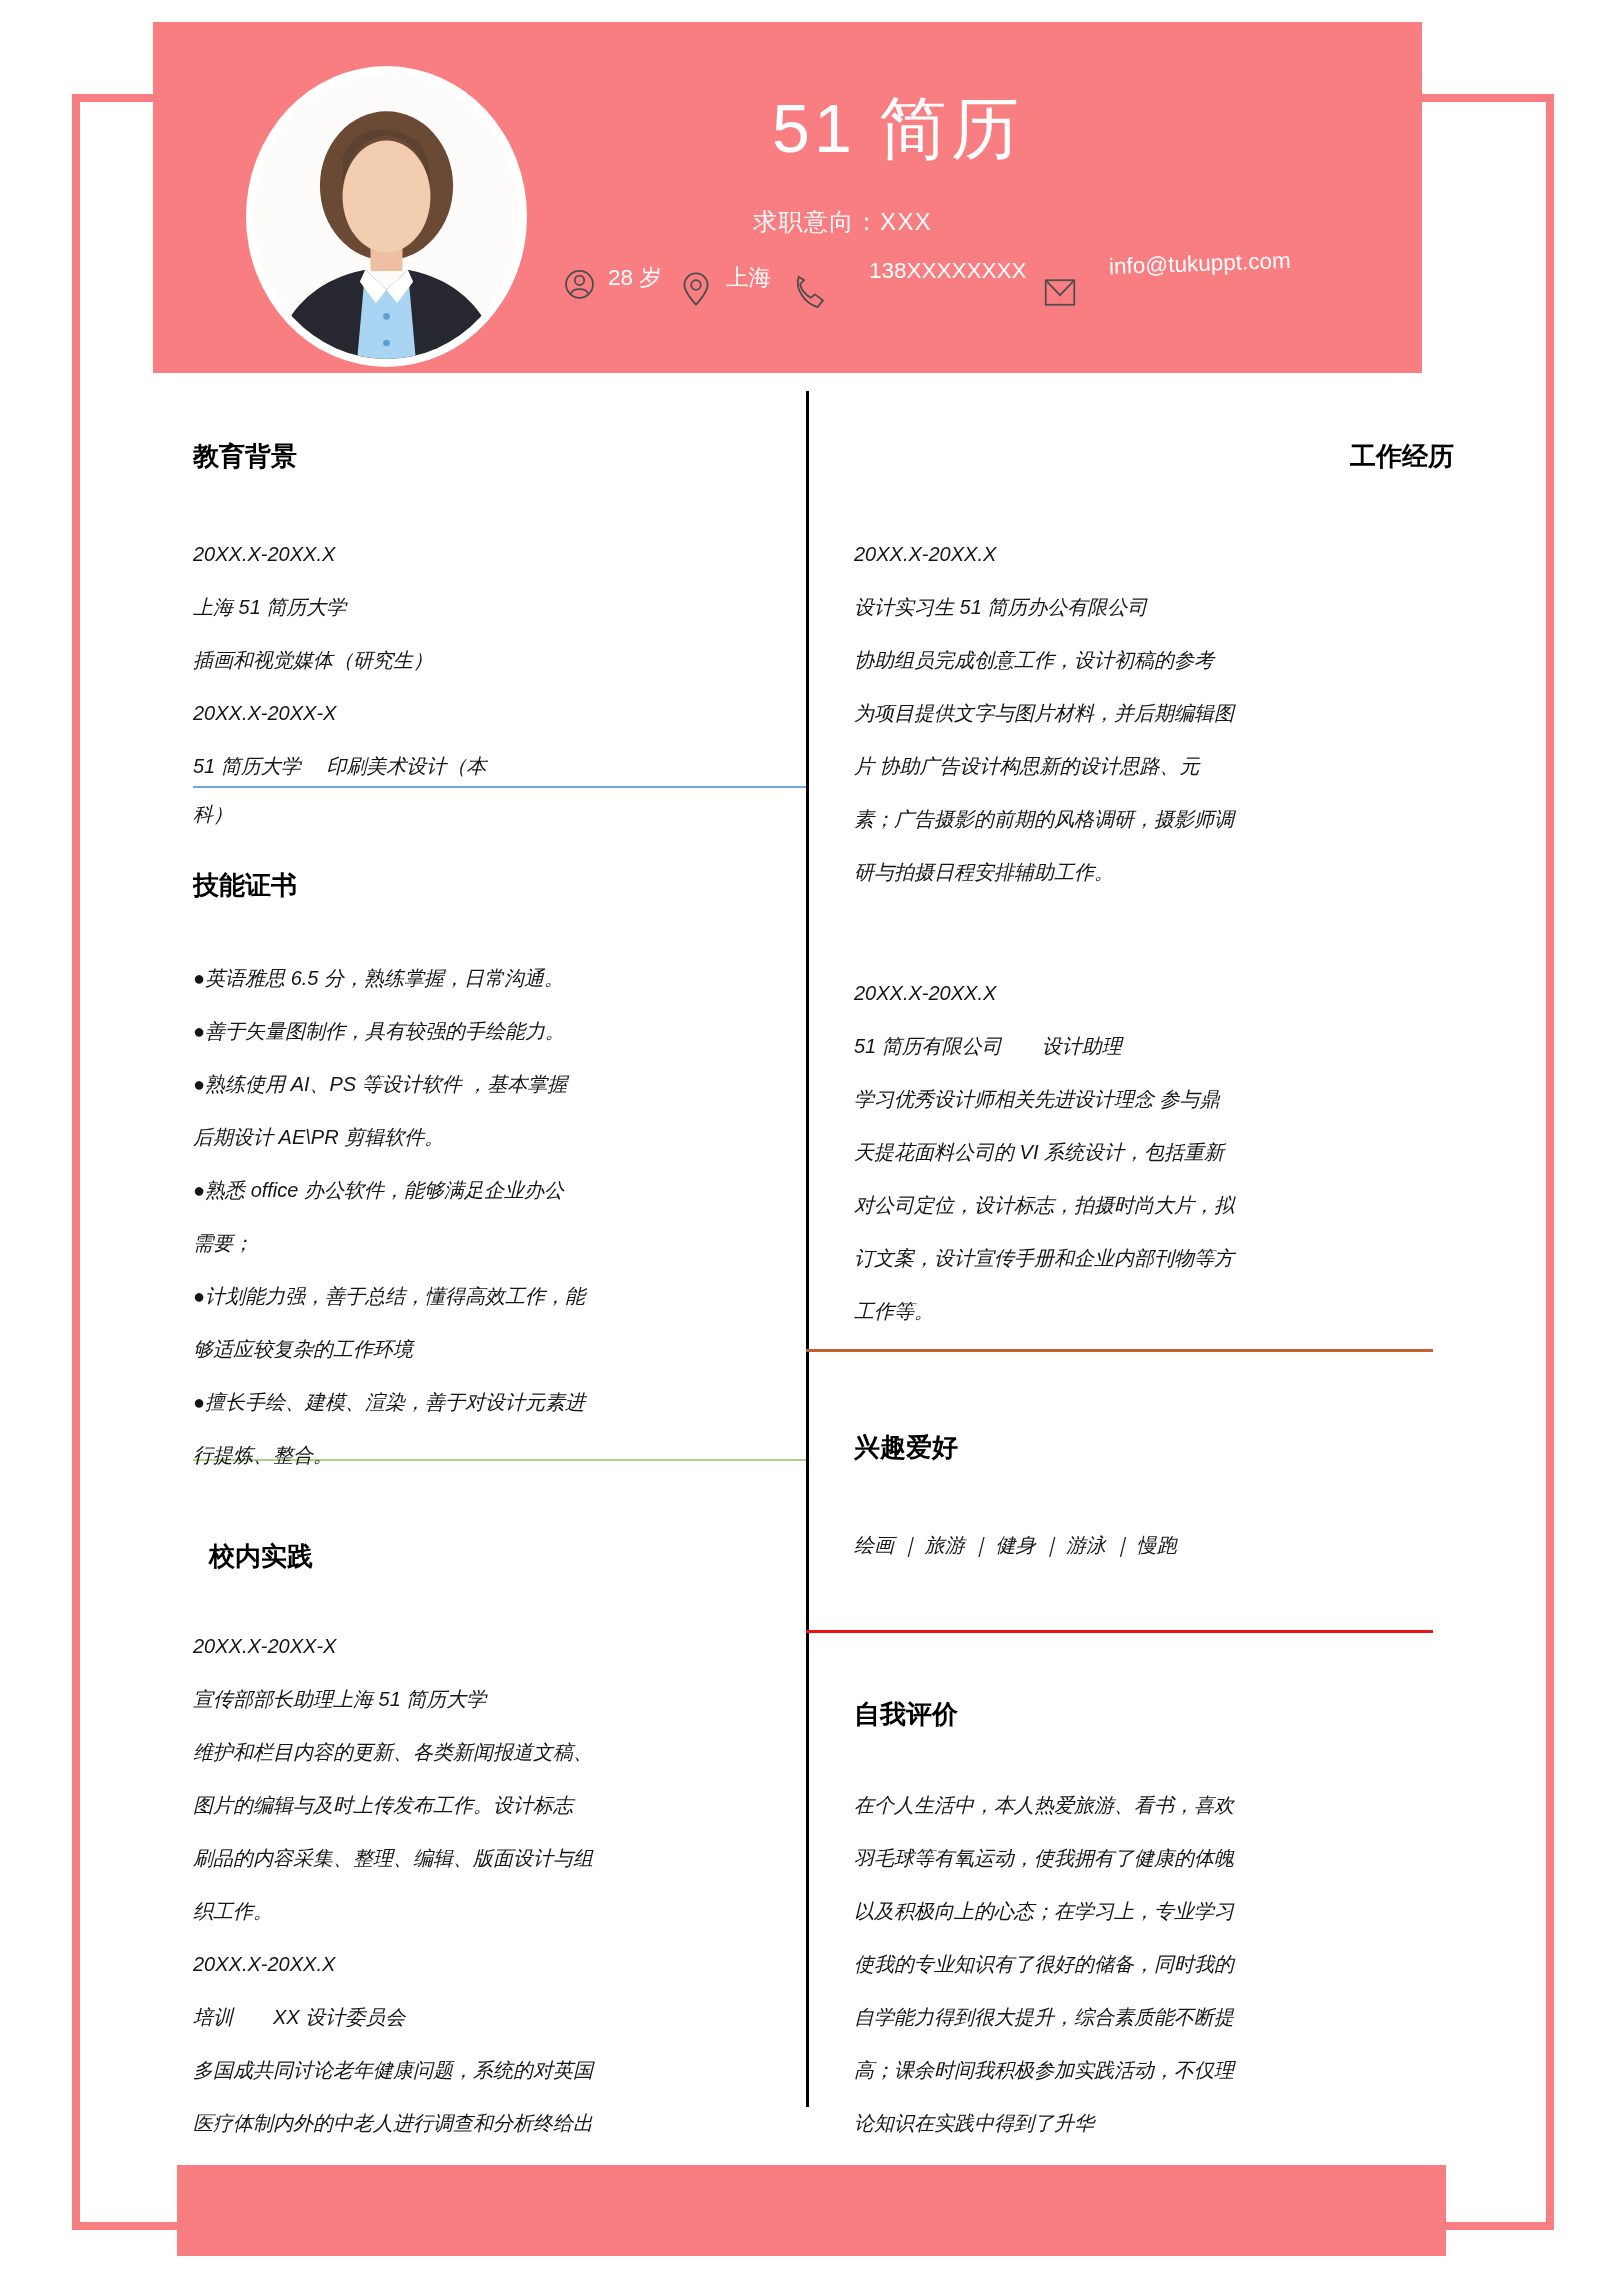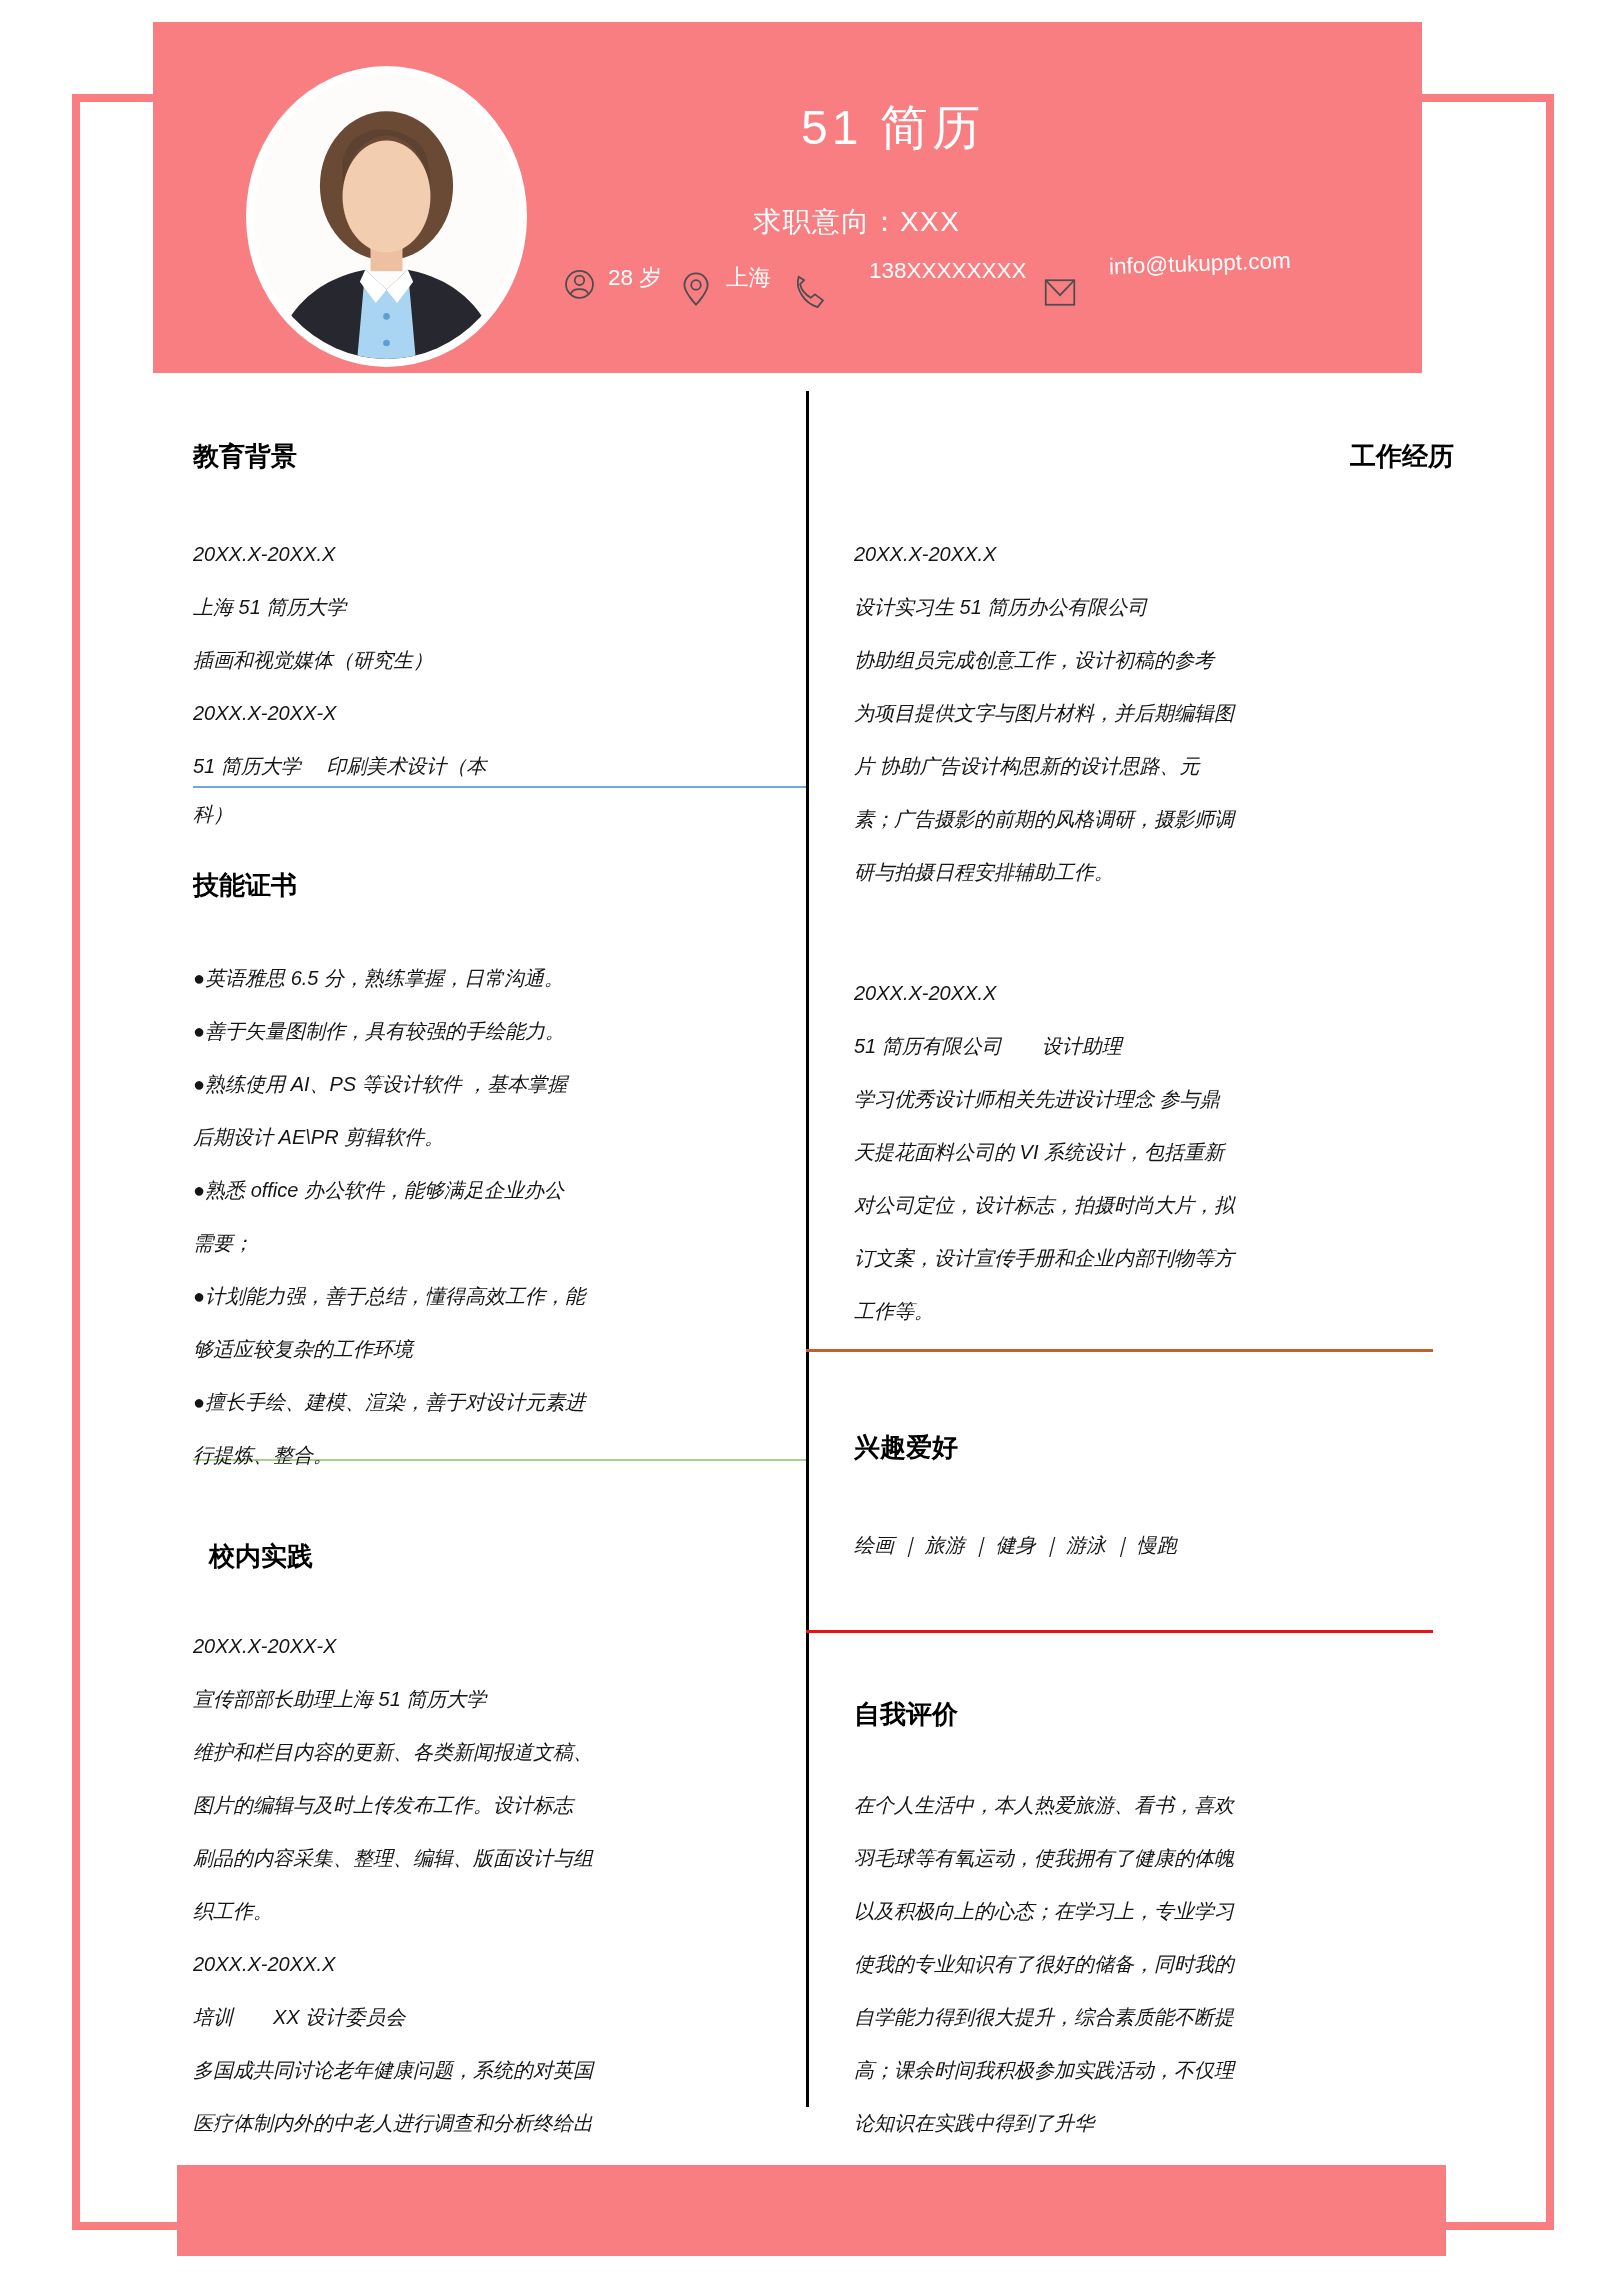--- a/index.html
+++ b/index.html
@@ -29,26 +29,26 @@
     position:absolute;left:93px;top:44px;
     width:265px;height:285px;
     border:8.2px solid #ffffff;
     border-radius:50%;
     overflow:hidden;
     background:#fdfdfd;
   }
   #photo svg{display:block;width:100%;height:100%;}
   .banner-title{
     position:absolute;left:619px;top:65px;
-    font-size:48px;line-height:82px;
-    letter-spacing:4.1px;color:#ffffff;white-space:nowrap;margin-left:29px;
+    font-size:68px;line-height:82px;
+    letter-spacing:4.1px;color:#ffffff;white-space:nowrap;
   }
   .banner-subtitle{
     position:absolute;left:600px;top:172px;
-    font-size:28px;line-height:55px;
+    font-size:24px;line-height:55px;
     letter-spacing:1.4px;color:#ffffff;white-space:nowrap;
   }
   .contact-item{position:absolute;color:#ffffff;font-size:22.5px;white-space:nowrap;}
   .contact-icon{position:absolute;width:35px;height:40px;}
   .contact-icon svg{display:block;width:100%;height:100%;stroke:#4d4d4d;fill:none;stroke-width:2.6;}
   
   #footer-band{
     position:absolute;left:177px;top:2165px;
     width:1269px;height:91px;
     background:#F87E82;

